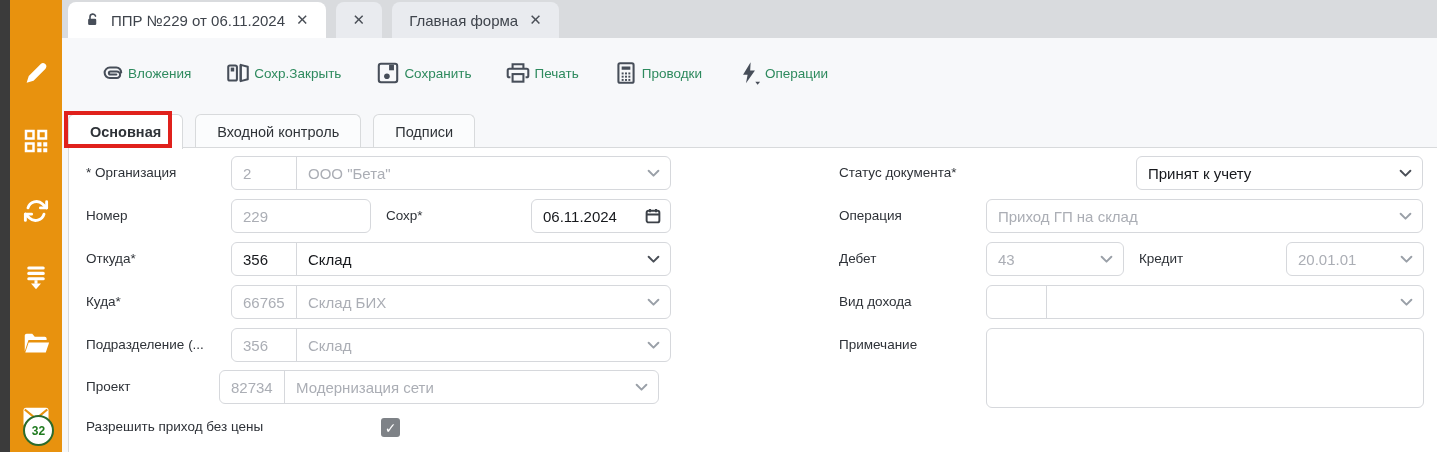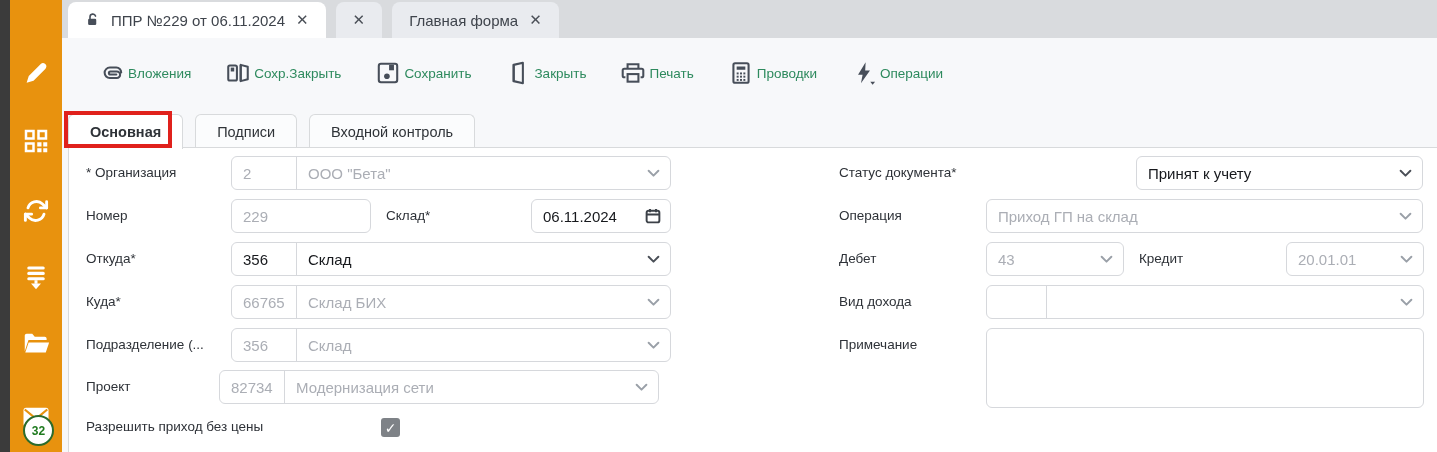--- a/index.html
+++ b/index.html
@@ -176,29 +176,20 @@
     </div>
     <div class="tbtn">
       <span>
         <svg viewBox="0 0 24 24" fill="none" stroke="#474e59" stroke-width="1.9">
           <rect x="3.5" y="3.5" width="17" height="17" rx="2"></rect>
           <rect x="13" y="4.5" width="4.5" height="5" fill="#474e59" stroke="none"></rect>
           <circle cx="11" cy="15" r="2.6" fill="#474e59" stroke="none"></circle>
         </svg>
       </span>
       <span class="tlabel">Сохранить</span>
-    </div>
-    <div class="tbtn">
-      <span>
-        <svg viewBox="0 0 24 24" fill="none" stroke="#474e59" stroke-width="1.9" stroke-linejoin="round">
-          <path d="M8 4v16"></path>
-          <path d="M8 4.5l8.5-2v19l-8.5-2z"></path>
-        </svg>
-      </span>
-      <span class="tlabel">Закрыть</span>
     </div>
     <div class="tbtn">
       <span>
         <svg viewBox="0 0 24 24" fill="none" stroke="#474e59" stroke-width="1.9">
           <path d="M7 8V4h10v4"></path>
           <path d="M5 16H4a1.5 1.5 0 0 1-1.5-1.5v-5A1.5 1.5 0 0 1 4 8h16a1.5 1.5 0 0 1 1.5 1.5v5A1.5 1.5 0 0 1 20 16h-1"></path>
           <rect x="7" y="13" width="10" height="7"></rect>
         </svg>
       </span>
       <span class="tlabel">Печать</span>
@@ -229,43 +220,43 @@
           <path fill="#474e59" d="M13.5 2L6.5 13.5h4.2L9.2 21.5 17.5 9.8h-4.4z"></path>
           <path fill="#474e59" d="M17.8 20h4.4l-2.2 2.8z"></path>
         </svg>
       </span>
       <span class="tlabel">Операции</span>
     </div>
   </div>
 
   <div class="subtabs">
     <div class="subtab active">Основная</div>
+    <div class="subtab">Входной контроль</div>
     <div class="subtab">Подписи</div>
-    <div class="subtab">Входной контроль</div>
   </div>
   <div class="red-box"></div>
 
   <div class="panel">
 
     <div class="lbl" style="left:17px;top:8px">* Организация</div>
     <div class="fld dis" style="left:162px;top:8px;width:440px">
       <span class="code">2</span>
       <span class="val">ООО "Бета"</span>
       <span class="chev">
           <svg width="13" height="9" viewBox="0 0 12 8">
             <path d="M1.5 1.5L6 6l4.5-4.5" fill="none" stroke="currentColor" stroke-width="1.8" stroke-linecap="round" stroke-linejoin="round"></path>
           </svg>
         </span>
     </div>
 
     <div class="lbl" style="left:17px;top:51px">Номер</div>
     <div class="fld dis" style="left:162px;top:51px;width:140px">
       <span class="val">229</span>
     </div>
-    <div class="lbl" style="left:317px;top:51px">Склад*</div>
+    <div class="lbl" style="left:317px;top:51px">Сохр*</div>
     <div class="fld" style="left:462px;top:51px;width:140px">
       <span class="val">06.11.2024</span>
       <span class="calendar">
         <svg width="18" height="18" viewBox="0 0 24 24" fill="none" stroke="#3c4148" stroke-width="2.6">
           <rect x="3.5" y="5" width="17" height="15.5" rx="2.5"></rect>
           <line x1="8" y1="2.5" x2="8" y2="7"></line>
             <line x1="16" y1="2.5" x2="16" y2="7"></line>
           <line x1="4" y1="10" x2="20" y2="10"></line>
         </svg>
       </span>

